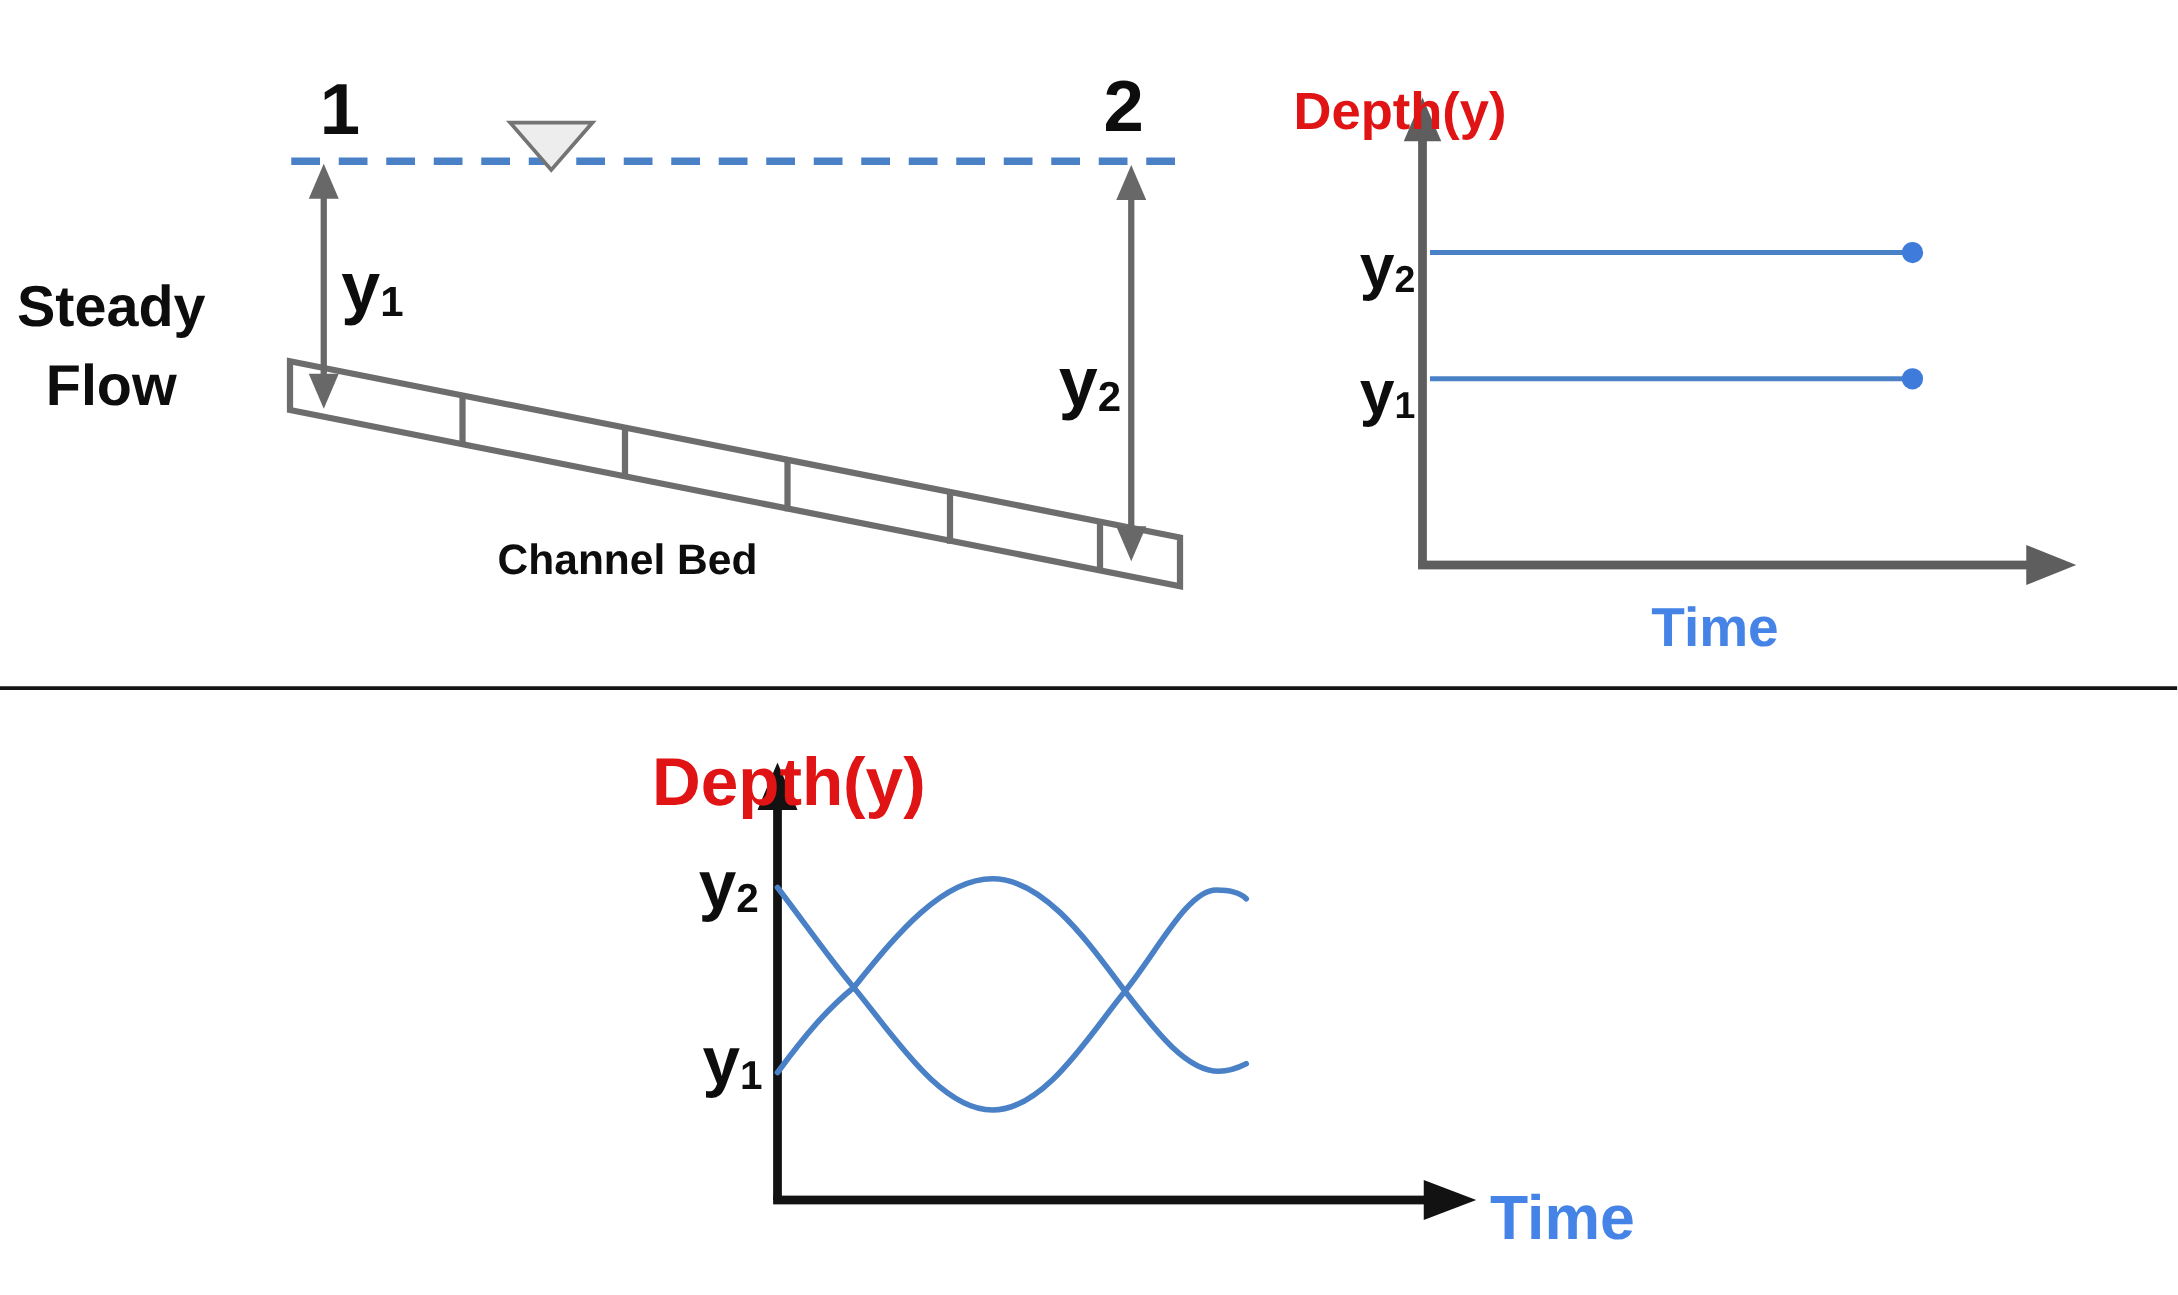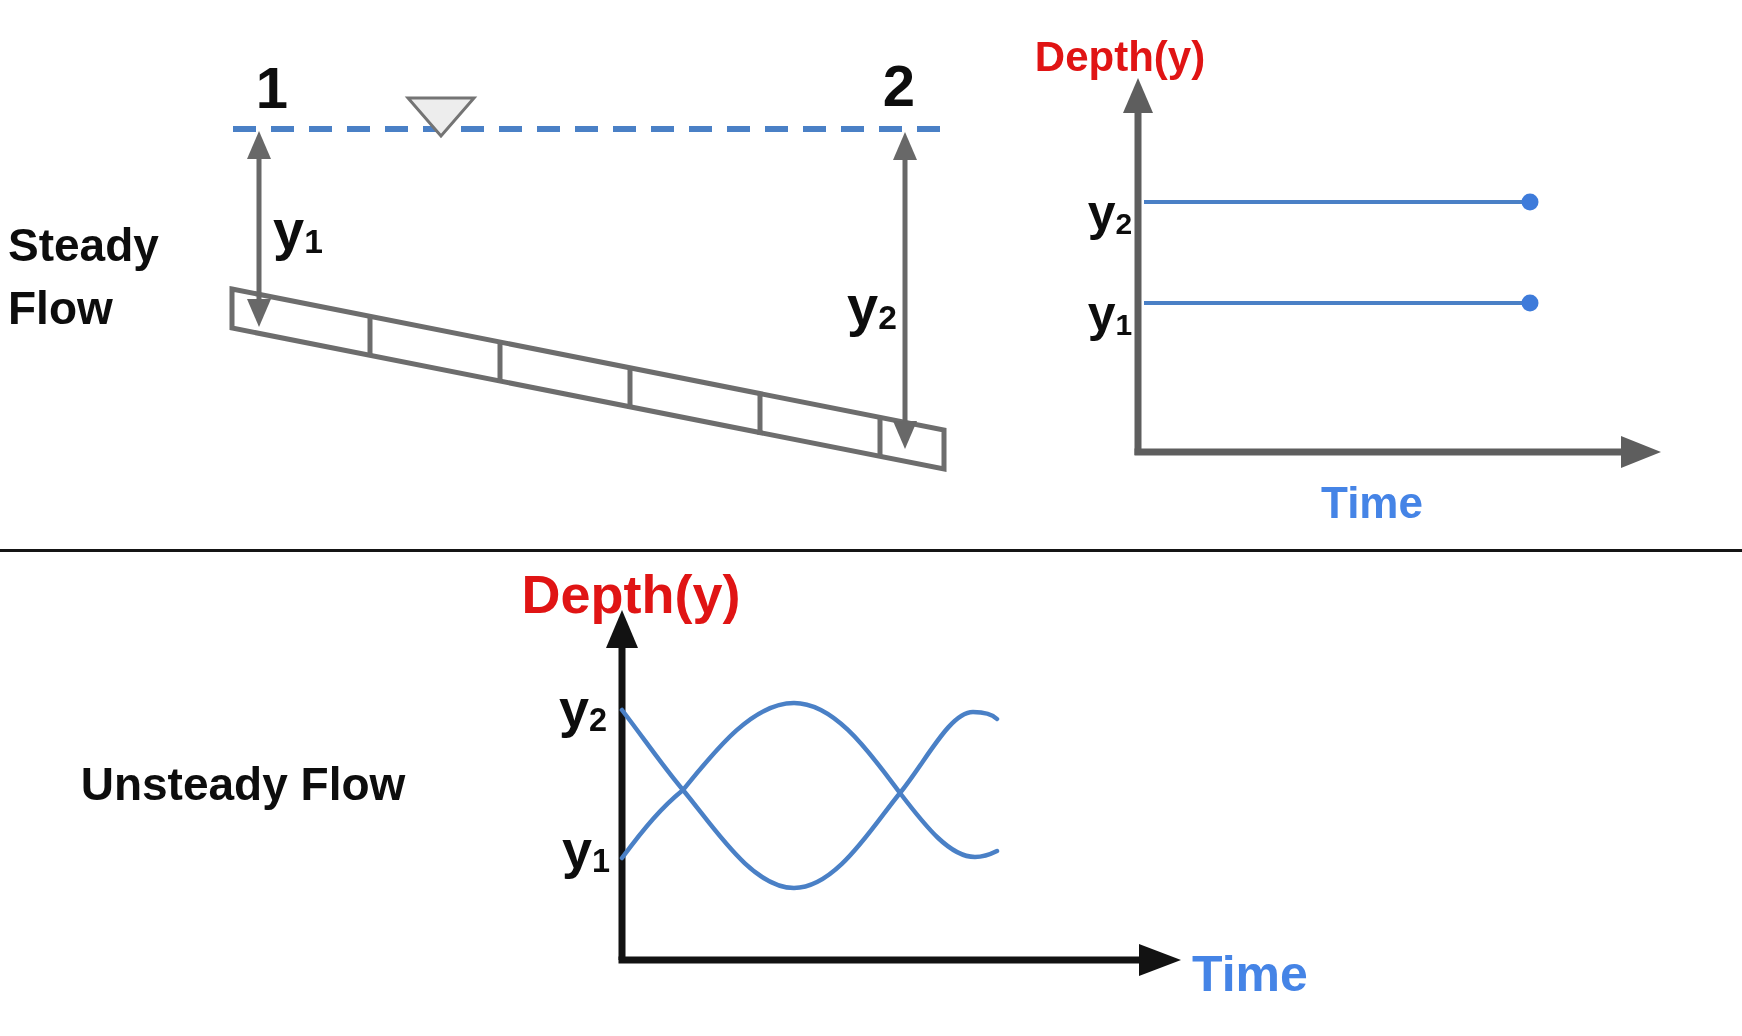--- a/index.html
+++ b/index.html
@@ -4,23 +4,23 @@
 <style>
   html,body{margin:0;padding:0;background:#ffffff;}
   #canvas{
     position:relative;width:1742px;height:1036px;overflow:hidden;background:#ffffff;
     font-family:"Liberation Sans","DejaVu Sans",sans-serif;font-weight:bold;color:#0d0d0d;
   }
   #shape-layer{position:absolute;left:0;top:0;width:1742px;height:1036px;}
   .lbl{position:absolute;line-height:1.1;white-space:nowrap;}
   .cx{transform:translateX(-50%);}
   .sub{font-size:0.6em;vertical-align:-0.12em;letter-spacing:0;}
-  .red{color:#e01414;}
+  .red{color:#e01414;margin-top:32px;}
   .blue{color:#4584e6;margin-top:17px;}
-  .steady-title{left:8px;top:214px;width:162px;font-size:46px;line-height:1.36;text-align:left;white-space:normal;}
+  .steady-title{left:8px;top:214px;width:162px;font-size:46px;line-height:1.36;text-align:center;white-space:normal;}
   .point1{left:272px;top:56px;font-size:58px;}
   .point2{left:899px;top:54px;font-size:58px;}
   .y1-left{left:298px;top:199px;font-size:56px;}
   .y2-left{left:872px;top:275px;font-size:56px;}
   .channel-bed{left:502px;top:430px;font-size:34px;}
   .sg-depth{left:1120px;top:34px;font-size:42px;}
   .sg-y2{left:1110px;top:186px;font-size:50px;}
   .sg-y1{left:1110px;top:287px;font-size:50px;}
   .sg-time{left:1372px;top:462px;font-size:44px;}
   .divider{position:absolute;left:0;top:549px;width:1742px;height:3px;background:#151515;}
@@ -91,27 +91,27 @@
       <path d="M622,710 C645,740 662,765 683,790 C714,827 752,888 794,888 C836,888 872,827 900,793 C926,761 950,712 973,712 C983,712 992,714 997,719"></path>
       <path d="M622,858 C645,827 662,807 683,790 C714,752 752,703 794,703 C836,703 872,756 900,793 C926,827 950,857 975,857 C984,857 991,854 997,851"></path>
     </g>
   </svg>
 
   <div class="lbl steady-title">Steady Flow</div>
   <div class="lbl cx point1">1</div>
   <div class="lbl cx point2">2</div>
   <div class="lbl cx y1-left"><span>y</span><span class="sub">1</span></div>
   <div class="lbl cx y2-left"><span>y</span><span class="sub">2</span></div>
+  <div class="lbl cx channel-bed">Channel Bed</div>
 
   <div class="lbl cx red sg-depth">Depth(y)</div>
   <div class="lbl cx sg-y2"><span>y</span><span class="sub">2</span></div>
   <div class="lbl cx sg-y1"><span>y</span><span class="sub">1</span></div>
   <div class="lbl cx blue sg-time">Time</div>
 
   <div class="divider"></div>
 
-  <div class="lbl cx unsteady-title">Unsteady Flow</div>
   <div class="lbl cx red ug-depth">Depth(y)</div>
   <div class="lbl cx ug-y2"><span>y</span><span class="sub">2</span></div>
   <div class="lbl cx ug-y1"><span>y</span><span class="sub">1</span></div>
   <div class="lbl blue ug-time">Time</div>
 
 </div>
 
 </body></html>

